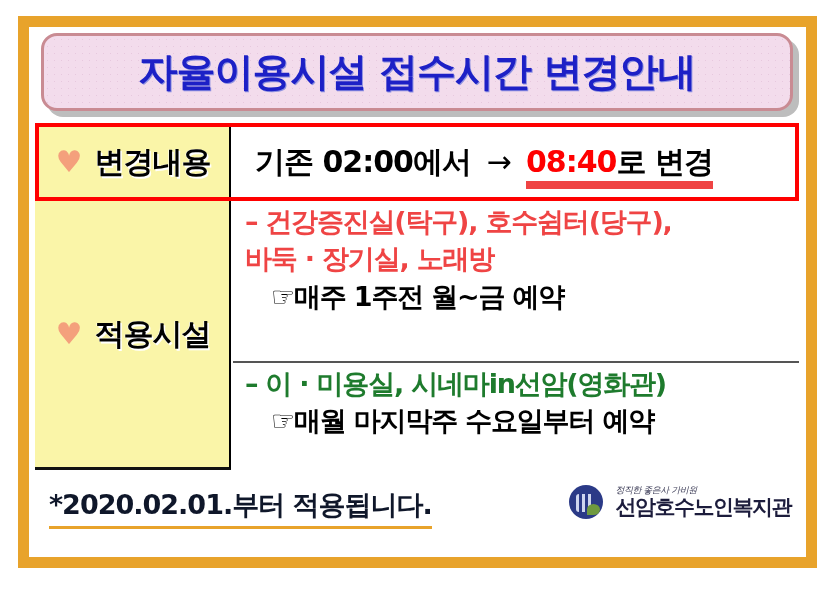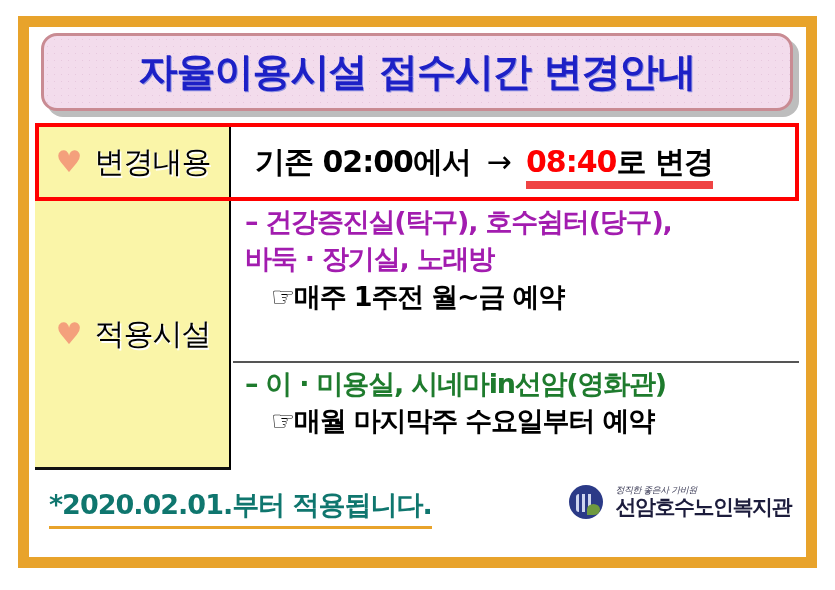--- a/index.html
+++ b/index.html
@@ -120,21 +120,21 @@
   .label-cell.top { top: 0; height: 78px; }
   .label-cell.bottom { top: 78px; height: 266px; }
   .heart {
     color: #f4a07c;
     font-size: 30px;
     line-height: 1;
   }
   .label-text {
     color: #000000;
     font-size: 30px;
-    font-weight: normal;
+    font-weight: bold;
     letter-spacing: -1px;
     text-shadow: 1.5px 1.5px 0 #ffffff, -0.5px -0.5px 0 #ffffff;
     white-space: nowrap;
   }
 
   
   .red-row {
     position: absolute;
     left: 0;
     top: 0;
@@ -182,21 +182,21 @@
   .fac-cell.a { top: 80px; height: 160px; border-bottom: 2px solid #555555; }
   .fac-cell.b { top: 242px; height: 102px; }
 
   .fac-line {
     font-size: 27px;
     font-weight: bold;
     letter-spacing: -1.2px;
     line-height: 1.38;
     white-space: nowrap;
   }
-  .fac-line.purple { color: #a21caf; }
+  .fac-line.purple { color: #ef4444; }
   .fac-line.green { color: #1e7b2d; }
   .fac-sub {
     font-size: 27px;
     font-weight: bold;
     color: #000000;
     letter-spacing: -1.2px;
     line-height: 1.38;
     white-space: nowrap;
     padding-left: 26px;
   }
@@ -209,21 +209,21 @@
     top: 452px;
     width: 764px;
     height: 62px;
   }
   .footer-note {
     position: absolute;
     left: 14px;
     top: 8px;
     font-size: 27px;
     font-weight: bold;
-    color: #0f766e;
+    color: #0f172a;
     letter-spacing: -1px;
     border-bottom: 3px solid #e8a32b;
     padding-bottom: 3px;
     white-space: nowrap;
   }
   .logo {
     position: absolute;
     right: 8px;
     top: 6px;
     display: flex;

